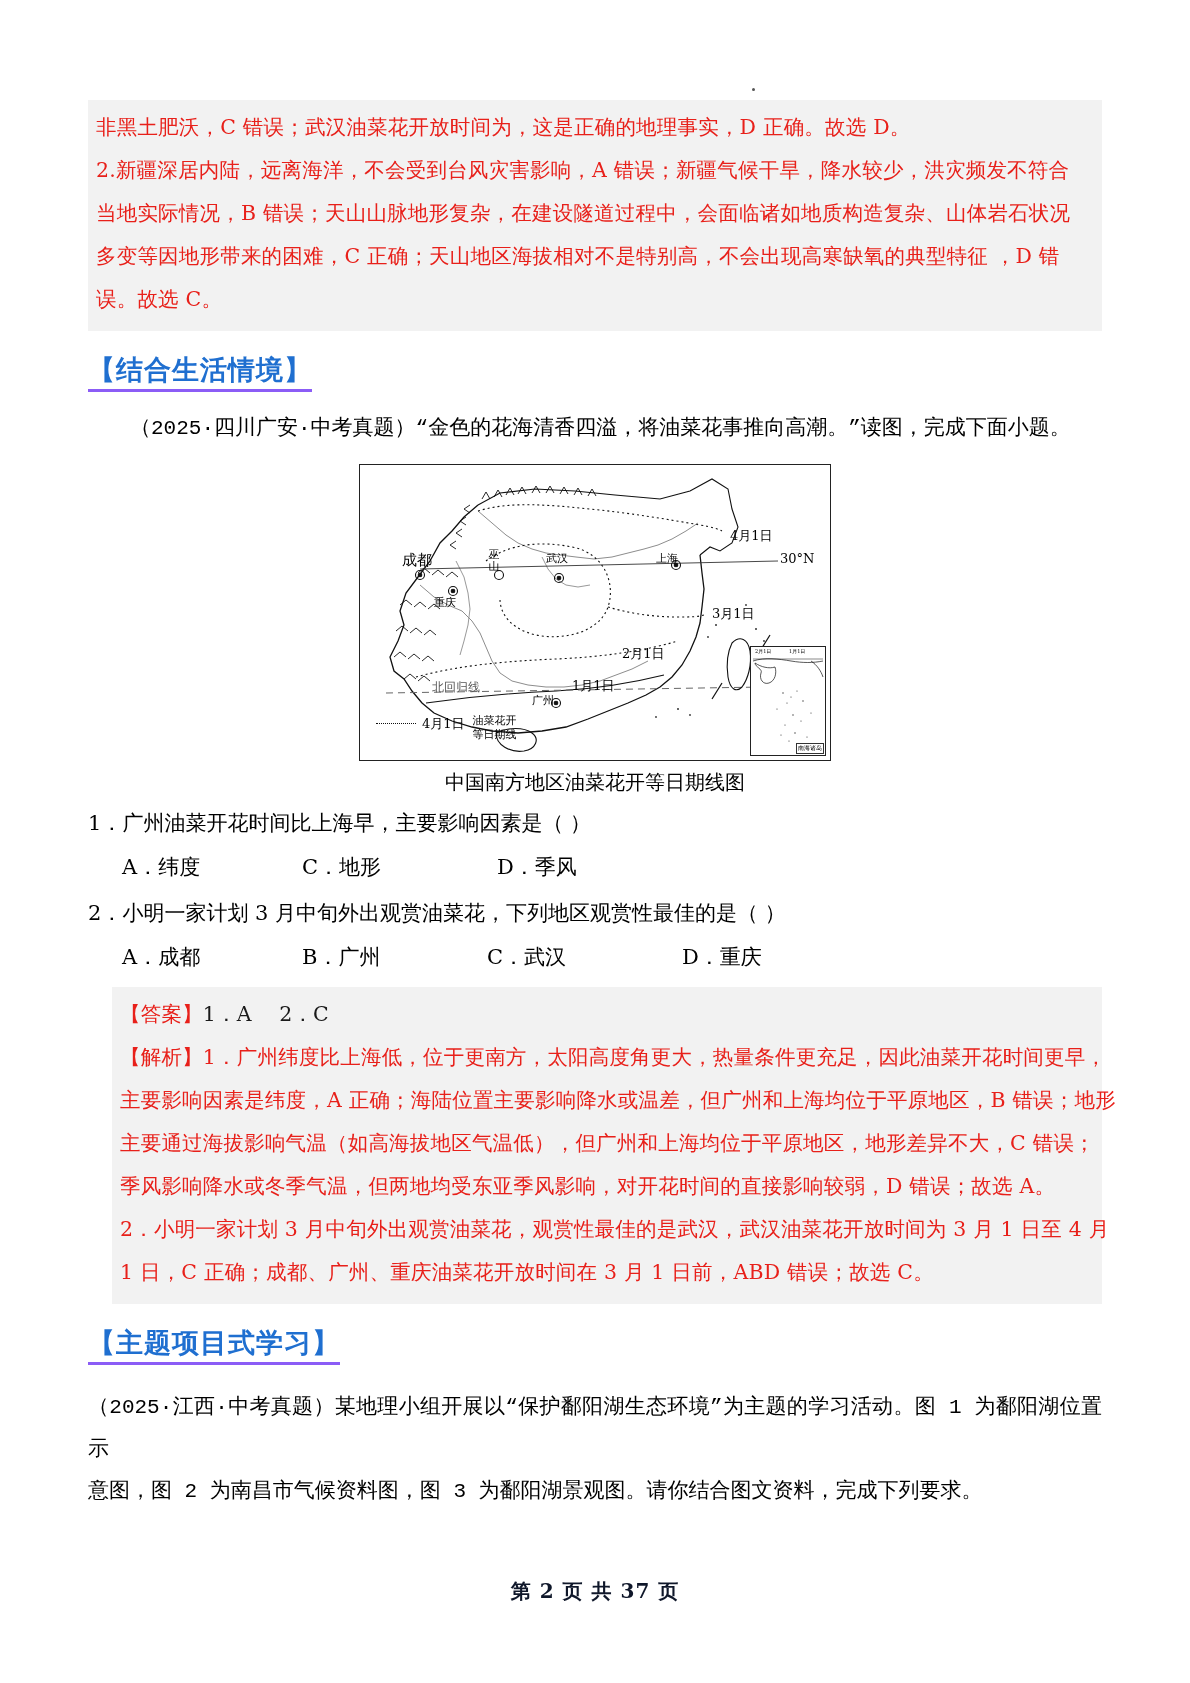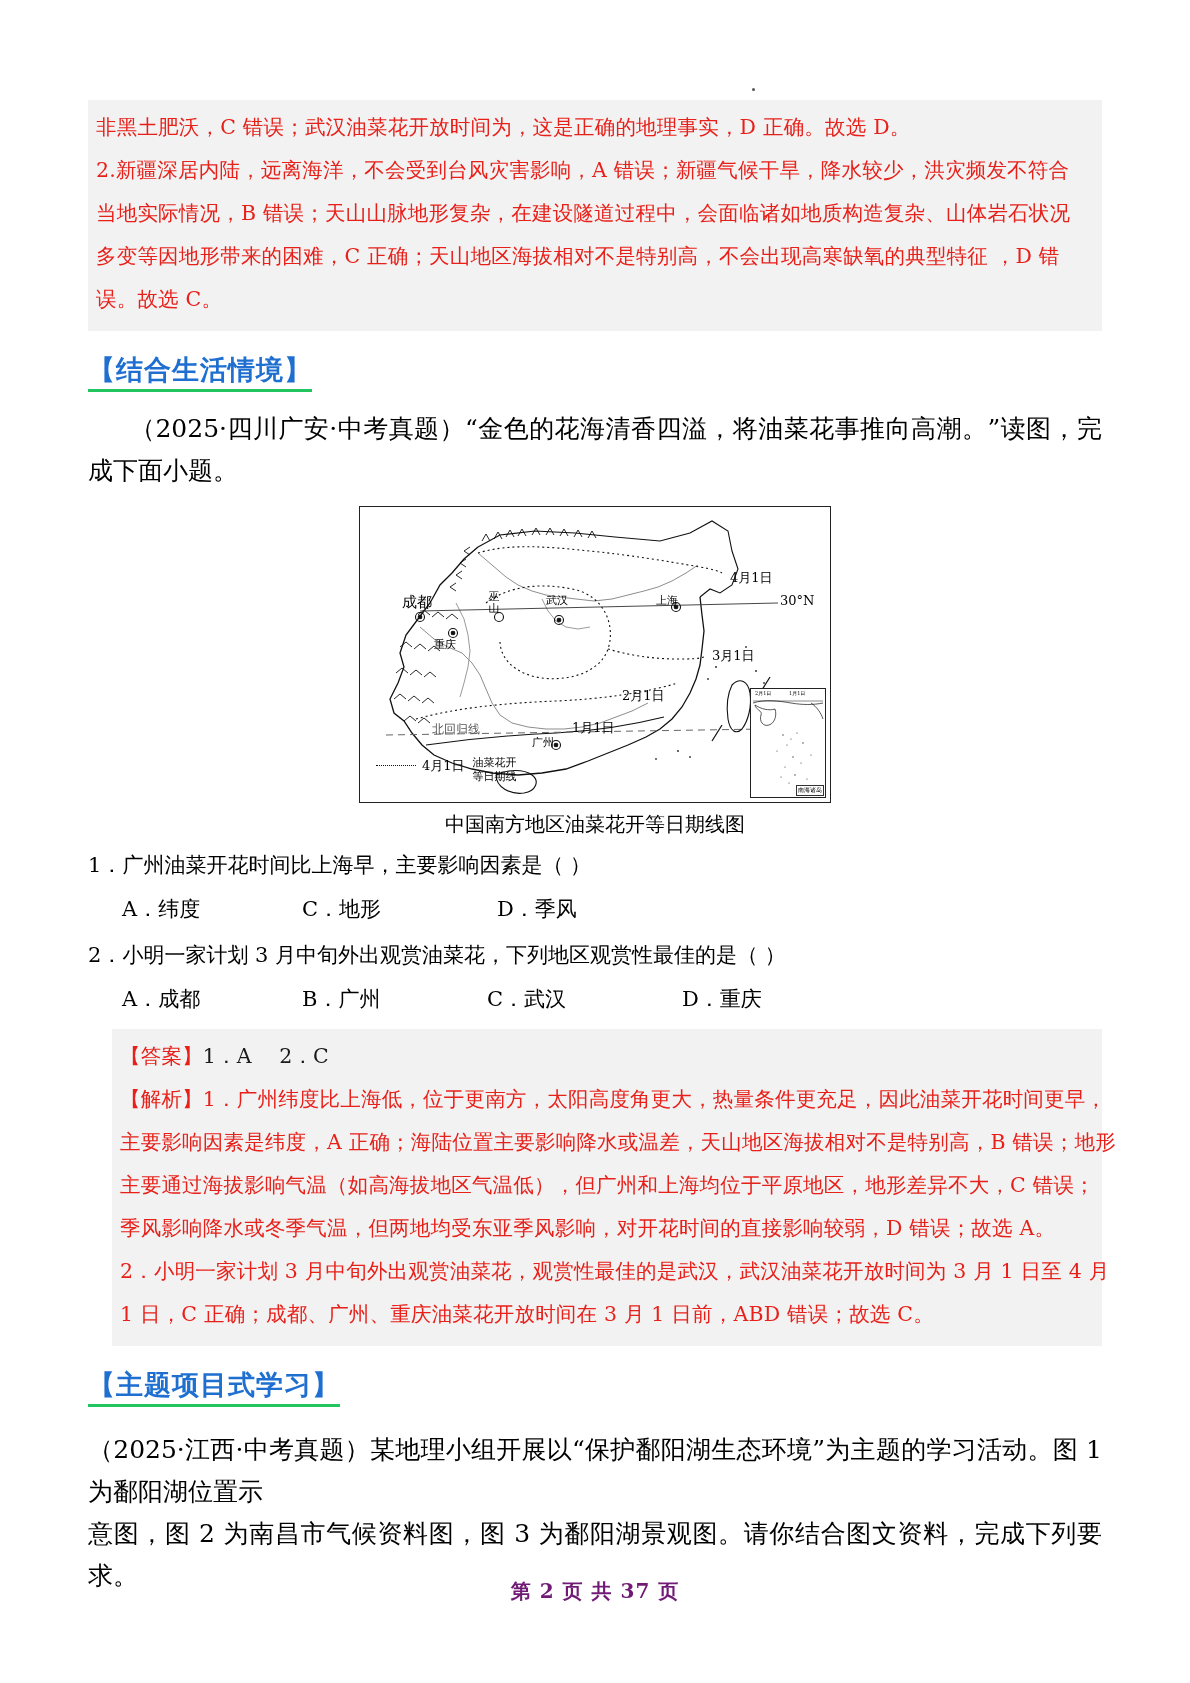--- a/index.html
+++ b/index.html
@@ -42,33 +42,34 @@
     color: #1a1a1a;
   }
 
   
   .sect-header {
     margin: 22px 0 6px 0;
     display: inline-block;
     color: #1f6fd0;
     font-size: 27px;
     font-weight: bold;
-    border-bottom: 3px solid #22c55e;
+    border-bottom: 3px solid #8b5cf6;
     padding-bottom: 2px;
     line-height: 34px;
     letter-spacing: 1px;
   }
   .sect-wrap { display: block; }
 
   
   .para {
-    font-size: 25px;
+    font-size: 21px;
     line-height: 42px;
     margin: 10px 0 0 0;
     text-align: justify;
+    font-family: Liberation Mono, monospace;
   }
   .indent { text-indent: 42px; }
 
   .qline {
     font-size: 21px;
     line-height: 44px;
     margin: 2px 0 0 0;
   }
   .opts {
     font-size: 21px;
@@ -104,21 +105,21 @@
     text-align: center;
   }
 
   .footer {
     position: absolute;
     left: 0;
     right: 0;
     bottom: 78px;
     text-align: center;
     font-size: 20px;
-    color: #701a75;
+    color: #0f172a;
     font-weight: bold;
     letter-spacing: 1px;
   }
   .topdot {
     position: absolute;
     top: 88px;
     left: 752px;
     width: 3px; height: 3px;
     background: #555;
     border-radius: 50%;
@@ -315,21 +316,21 @@
     <span class="opt">D．重庆</span>
   </div>
 
   <div class="shaded" style="margin-top:8px;margin-left:24px;">
     <div class="rline">
       <span class="red">【答案】</span><span class="dark">1．A　 2．C</span>
     </div>
     <div class="rline">
       <span class="red">【解析】</span><span class="red">1．广州纬度比上海低，位于更南方，太阳高度角更大，热量条件更充足，因此油菜开花时间更早，</span>
     </div>
-    <div class="rline red">主要影响因素是纬度，A 正确；海陆位置主要影响降水或温差，天山地区海拔相对不是特别高，B 错误；地形</div>
+    <div class="rline red">主要影响因素是纬度，A 正确；海陆位置主要影响降水或温差，但广州和上海均位于平原地区，B 错误；地形</div>
     <div class="rline red">主要通过海拔影响气温（如高海拔地区气温低），但广州和上海均位于平原地区，地形差异不大，C 错误；</div>
     <div class="rline red">季风影响降水或冬季气温，但两地均受东亚季风影响，对开花时间的直接影响较弱，D 错误；故选 A。</div>
     <div class="rline red">2．小明一家计划 3 月中旬外出观赏油菜花，观赏性最佳的是武汉，武汉油菜花开放时间为 3 月 1 日至 4 月</div>
     <div class="rline red">1 日，C 正确；成都、广州、重庆油菜花开放时间在 3 月 1 日前，ABD 错误；故选 C。</div>
   </div>
 
   <div class="sect-wrap">
     <div class="sect-header">【主题项目式学习】</div>
   </div>
 

